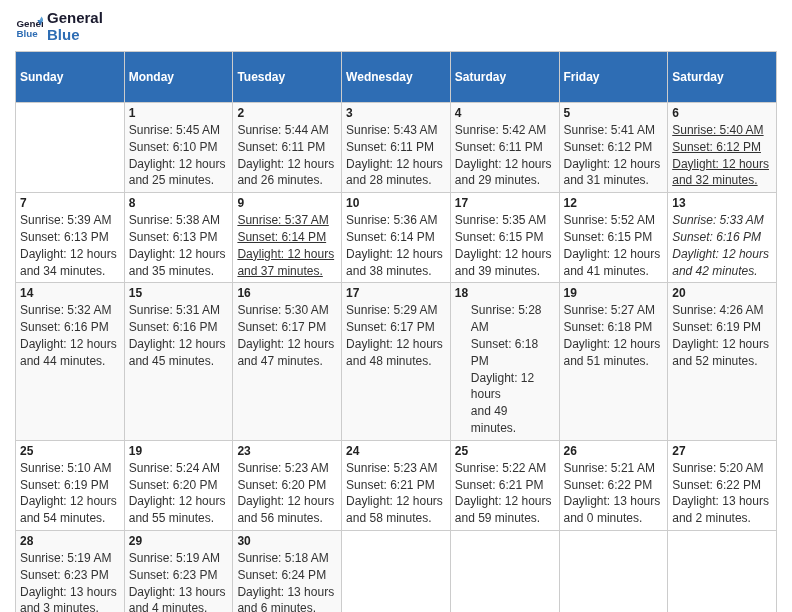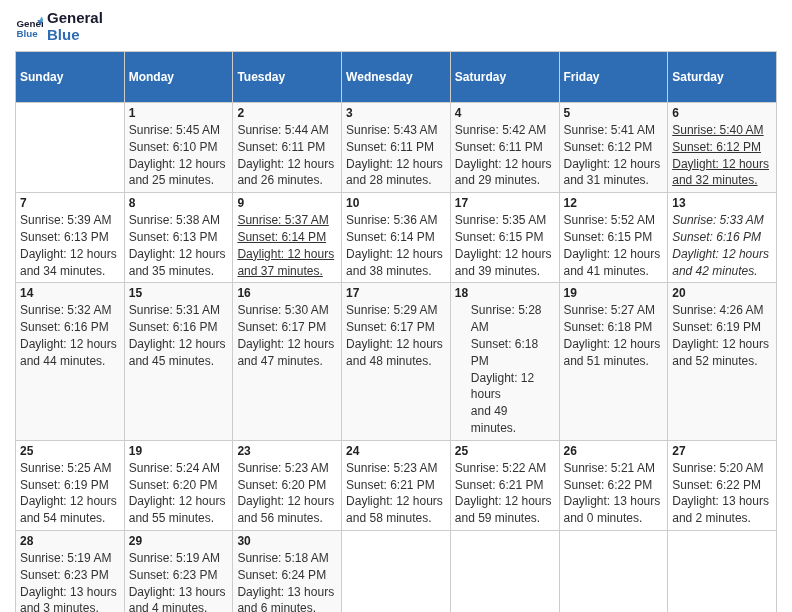--- a/index.html
+++ b/index.html
@@ -263,21 +263,21 @@
             <div class="day-number">20</div>
             <div class="day-info" style="white-space: pre-line;">Sunrise: 4:26 AM
 Sunset: 6:19 PM
 Daylight: 12 hours
 and 52 minutes.</div>
           </td>
         </tr>
         <tr>
           <td>
             <div class="day-number">25</div>
-            <div class="day-info" style="white-space: pre-line;">Sunrise: 5:25 AM
+            <div class="day-info" style="white-space: pre-line;">Sunrise: 5:10 AM
 Sunset: 6:19 PM
 Daylight: 12 hours
 and 54 minutes.</div>
           </td>
           <td>
             <div class="day-number">19</div>
             <div class="day-info" style="white-space: pre-line;">Sunrise: 5:24 AM
 Sunset: 6:20 PM
 Daylight: 12 hours
 and 55 minutes.</div>

